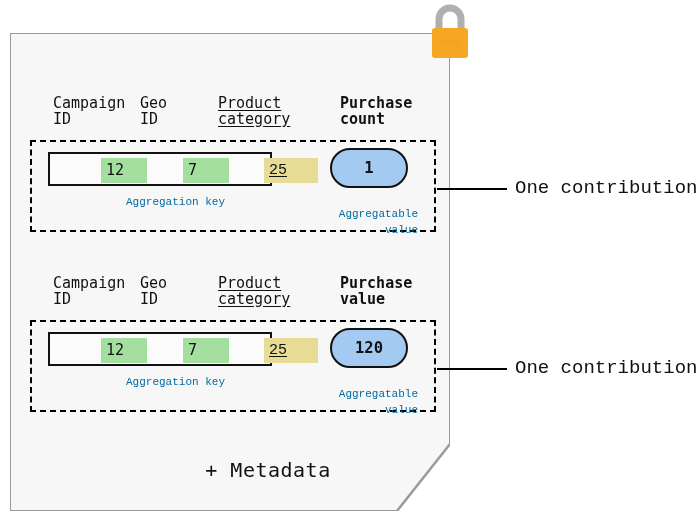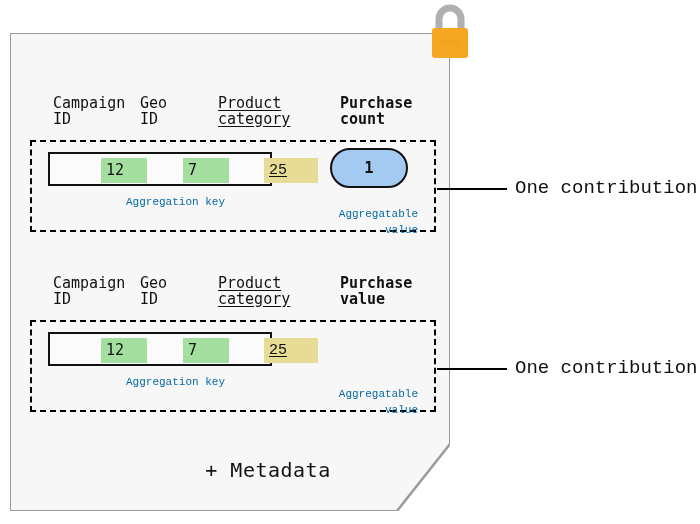--- a/index.html
+++ b/index.html
@@ -230,20 +230,21 @@
 category</div>
     <div class="col-header ch-purchase">Purchase
 value</div>
   </div>
   <div class="dashed-region">
     <div class="key-box">
       <div class="key-cell cell-campaign">12</div>
       <div class="key-cell cell-geo">7</div>
       <div class="key-cell cell-product cell-underline">25</div>
     </div>
+    <div class="value-oval">120</div>
     <div class="annot annot-key">Aggregation key</div>
     <div class="annot annot-value" style="white-space:pre-line">Aggregatable
 value</div>
   </div>
 </div>
 
 <div class="callout" id="callout-1">
   <div class="callout-line"></div>
   <div class="callout-label">One contribution</div>
 </div>

